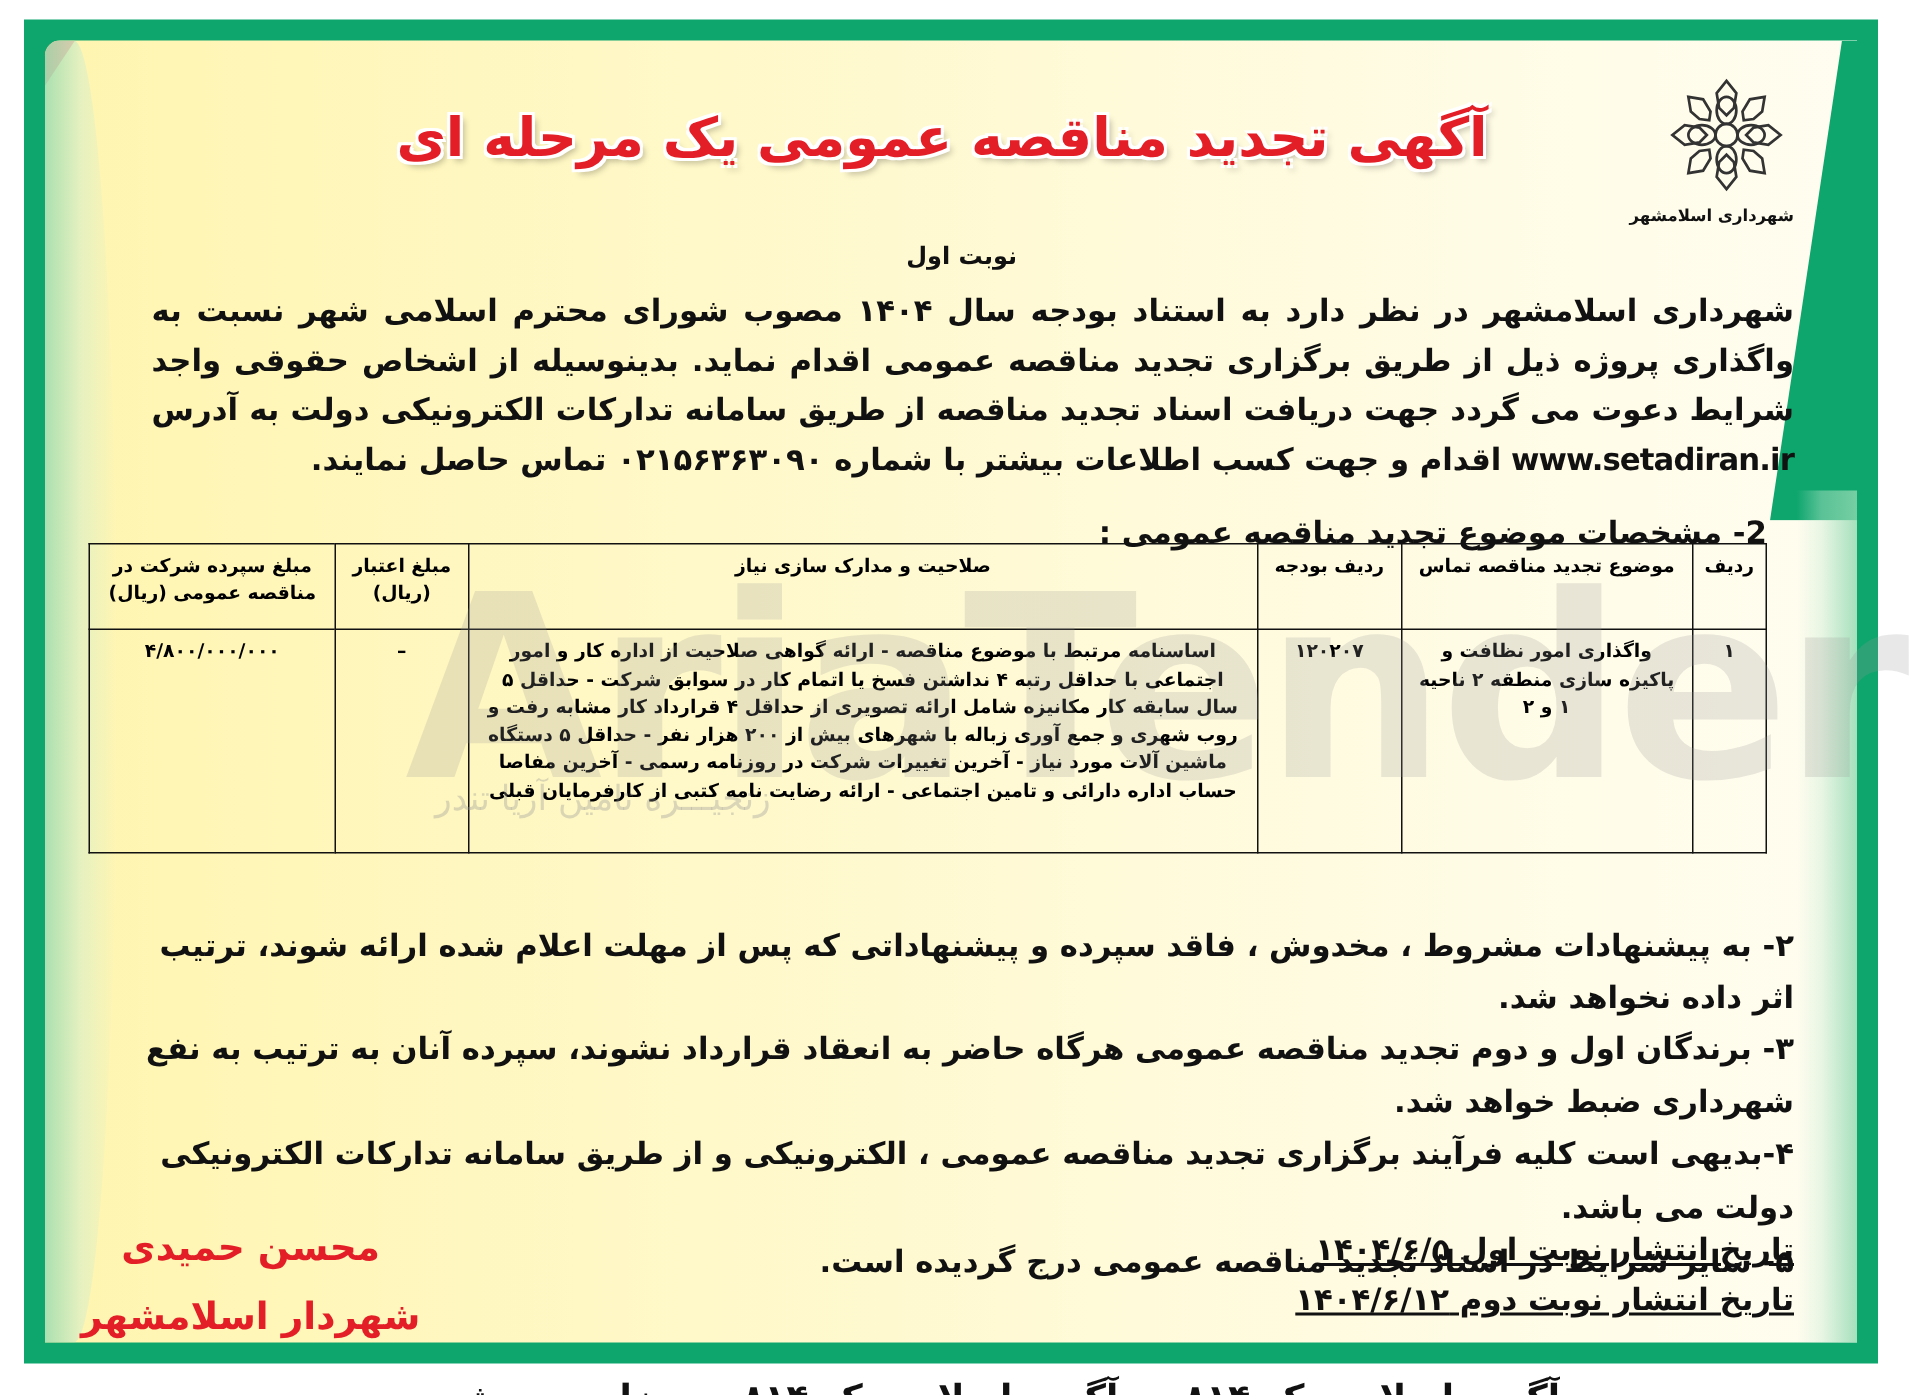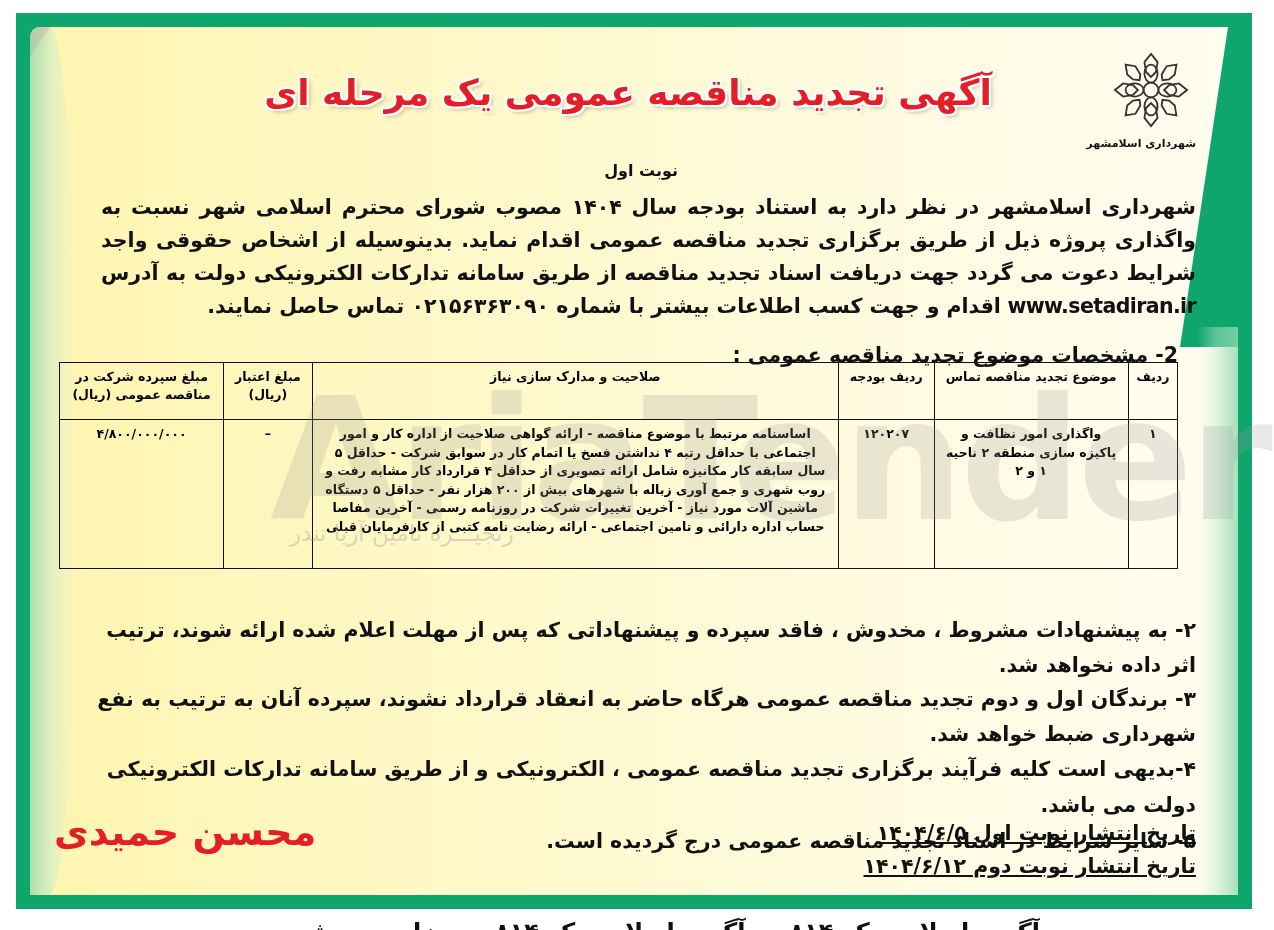--- a/index.html
+++ b/index.html
@@ -92,21 +92,21 @@
     position:absolute; right:42px; left:50px; top:586px;
     font-weight:bold; font-size:20.5px; line-height:34.5px; letter-spacing:-0.6px;
   }
   .conditions p { margin:0; }
   .conditions .tight { line-height:36px; }
   .dates {
     position:absolute; right:42px; top:790px; font-weight:bold; font-size:20.5px; line-height:33px;text-decoration:underline;
   }
   .signature {
     position:absolute; left:24px; top:782px; text-align:center;
-    color:#e41e26; font-weight:bold; font-size:38px; line-height:46px;
+    color:#e41e26; font-weight:bold; font-size:25px; line-height:46px;
   }
   .next-ad {
     position:absolute; left:260px; top:912px; width:780px; height:18px; overflow:hidden;
     direction:rtl; font-weight:bold; font-size:24px; line-height:40px; color:#111; white-space:nowrap;
   }
 </style>
 </head>
 <body>
 
 <div class="frame">
@@ -151,20 +151,21 @@
         <p class="tight">۵- سایر شرایط در اسناد تجدید مناقصه عمومی درج گردیده است.</p>
       </div>
 
       <div class="dates">
         <div>تاریخ انتشار نوبت اول ۱۴۰۴/۶/۵</div>
         <div>تاریخ انتشار نوبت دوم ۱۴۰۴/۶/۱۲</div>
       </div>
 
       <div class="signature">
         <div>محسن حمیدی</div>
+        <div>شهردار اسلامشهر</div>
       </div>
     </div>
   </div>
 </div>
 
 <table class="tender" dir="rtl">
   <thead>
     <tr>
       <th class="c-row">ردیف</th>
       <th class="c-subject">موضوع تجدید مناقصه تماس</th>

